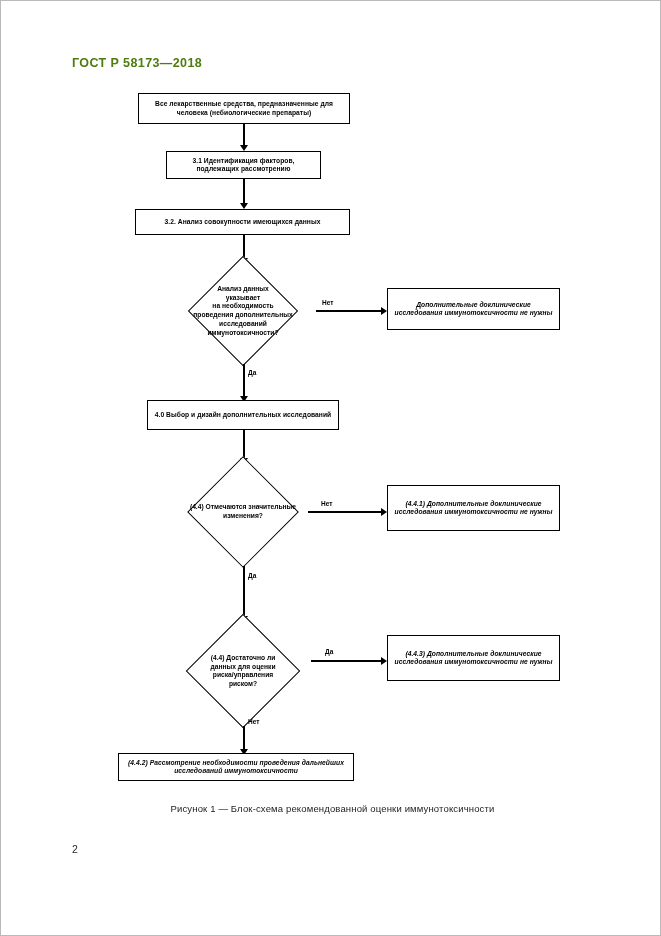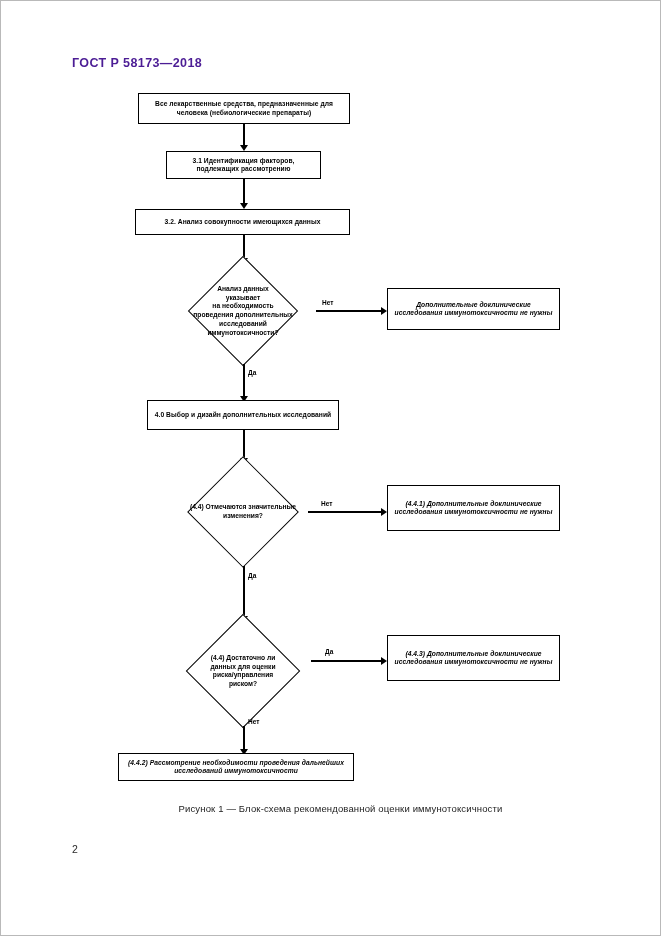--- a/index.html
+++ b/index.html
@@ -28,37 +28,37 @@
   }
 
   
   .doc-header {
     position: absolute;
     left: 72px;
     top: 56px;
     font-size: 12.5px;
     font-weight: bold;
     letter-spacing: 0.4px;
-    color: #4c1d95;
+    color: #4d7c0f;
     white-space: nowrap;
   }
 
   
   .page-number {
     position: absolute;
     left: 72px;
     top: 843px;
     font-size: 10.5px;
     color: #2a2a2a;
   }
 
   
   .figure-caption {
     position: absolute;
-    left: 68px;
+    left: 60px;
     top: 803px;
     width: 545px;
     text-align: center;
     font-size: 9.5px;
     color: #232323;
     letter-spacing: 0.15px;
   }
 
   
   .flow {

